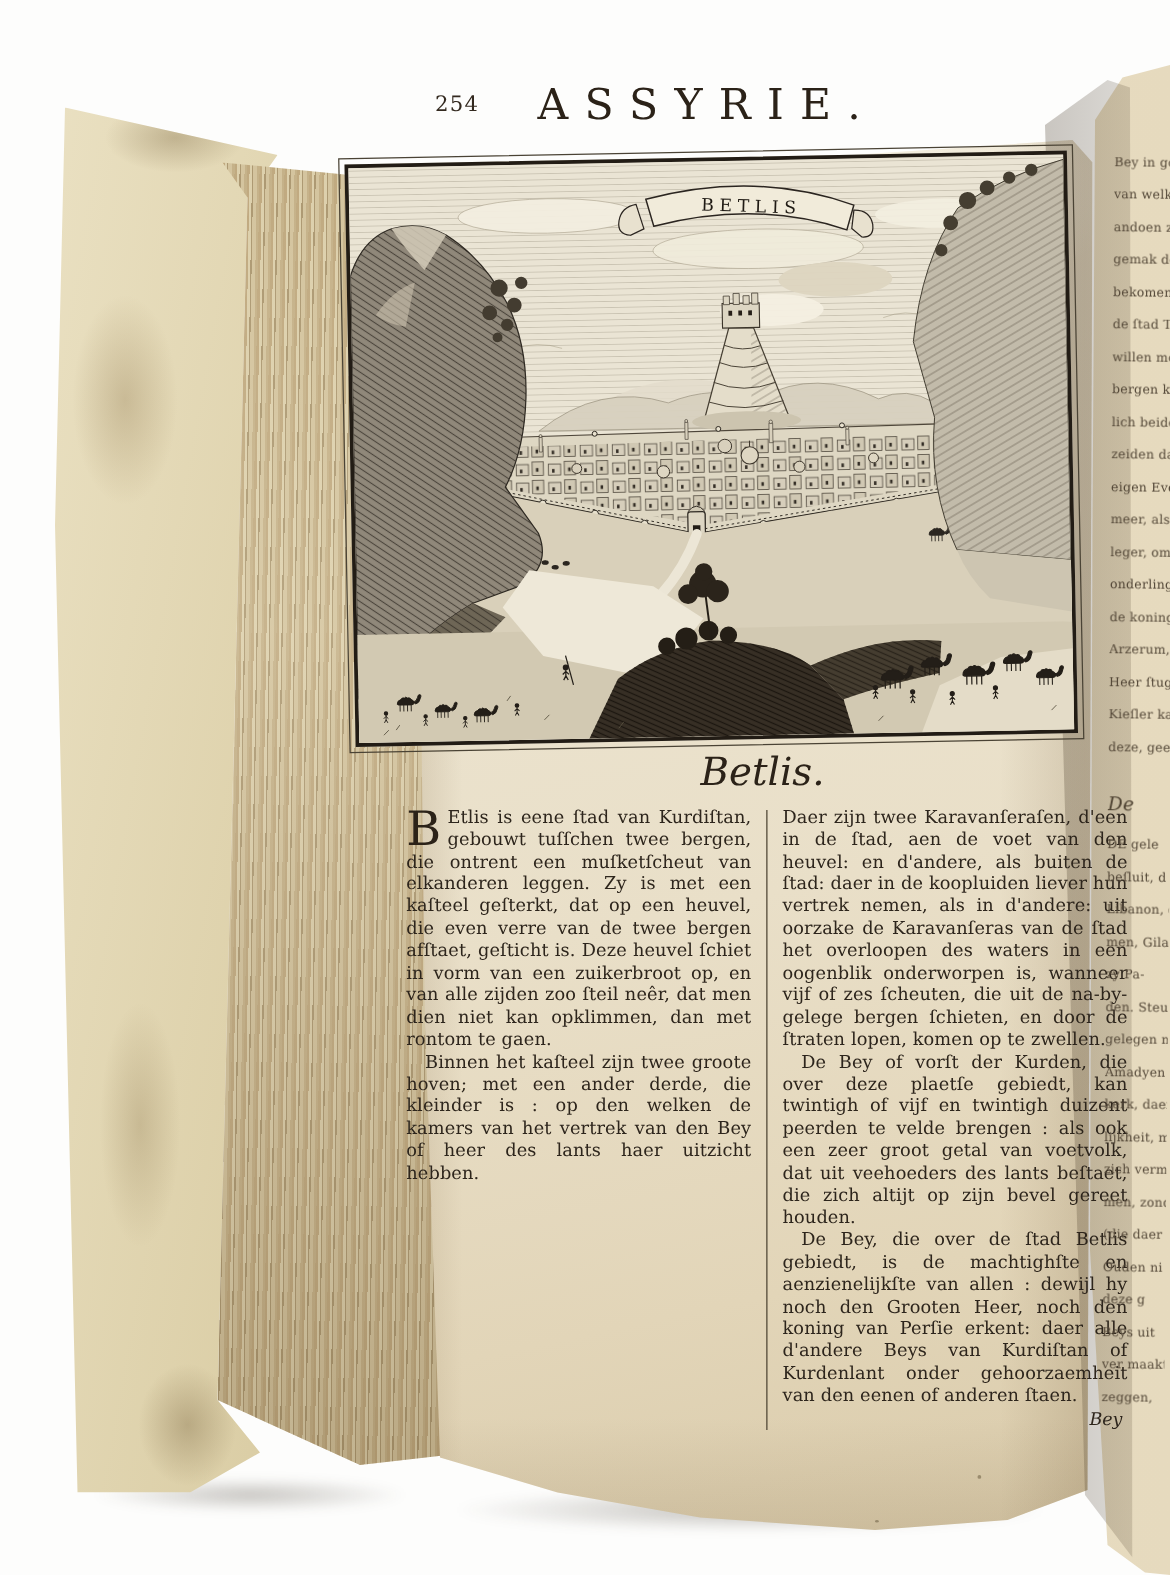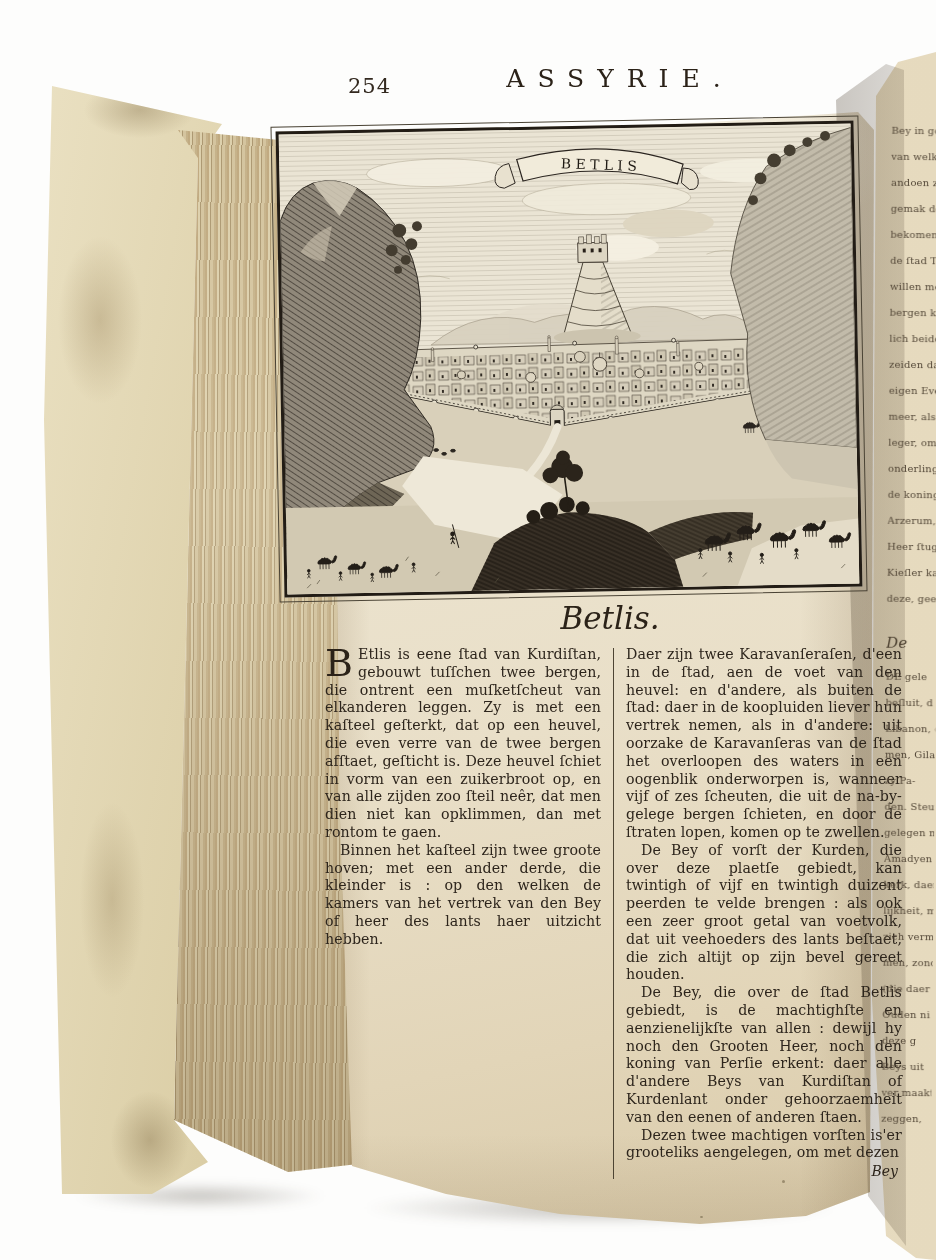--- a/index.html
+++ b/index.html
@@ -27,22 +27,22 @@
       linear-gradient(90deg,rgba(120,95,60,.16) 332px,rgba(120,95,60,0) 370px,rgba(120,95,60,0) 800px,rgba(110,86,52,.18) 868px),
       linear-gradient(0deg,rgba(115,92,58,.20) 0,rgba(115,92,58,0) 10%);
       clip-path:polygon(332px 148px,858px 112px,874px 130px,870px 1192px,806px 1216px,700px 1224px,560px 1214px,446px 1194px,352px 1166px,340px 820px);}
   .gutter-shadow{background:linear-gradient(90deg,rgba(0,0,0,0) 0,rgba(96,72,40,.30) 40%,rgba(52,38,20,.48) 72%,rgba(52,38,20,.12) 100%);
       clip-path:polygon(836px 100px,886px 64px,904px 70px,906px 1246px,868px 1196px);}
   .opposite-page{background:linear-gradient(90deg,#c9b favor,#e4d8b8);
       background:linear-gradient(90deg,#c7b68e 0px,#e0d4b2 14px,#eae1c8 30px,#e6dabe 100%);
       clip-path:polygon(876px 96px,898px 62px,936px 52px,936px 1260px,916px 1258px,886px 1236px,872px 1000px,874px 420px);}
   .speck{position:absolute;border-radius:50%;background:#6b5c42;opacity:.55;}
   
-  .page-number{position:absolute;left:348px;top:74px;font-size:21px;color:#33291f;letter-spacing:1px;}
-  .running-header{position:absolute;left:430px;top:64px;width:380px;text-align:center;font-size:25px;letter-spacing:13px;color:#2b2218;}
+  .page-number{position:absolute;left:348px;top:74px;font-size:17px;color:#33291f;letter-spacing:1px;}
+  .running-header{position:absolute;left:430px;top:64px;width:380px;text-align:left;font-size:34px;letter-spacing:13px;color:#2b2218;}
   .plate{position:absolute;left:280px;top:126px;width:578px;height:466px;transform:rotate(-1.1deg);
          border:3px solid #221c15;background:#eae4d4;box-sizing:border-box;}
   .plate::after{content:'';position:absolute;inset:-8px;border:1px solid #4a4335;pointer-events:none;}
   .plate svg{display:block;width:100%;height:100%;}
   .article-title{position:absolute;left:330px;top:600px;width:560px;text-align:center;font-style:italic;font-size:31px;color:#2b2218;}
   .columns{position:absolute;left:325px;top:646px;width:578px;display:flex;}
   .col{width:276px;}
   .col-rule{width:1px;background:#4d4433;margin:2px 12px 0 12px;}
   .para{margin:0;text-align:justify;font-size:14.2px;line-height:17.8px;color:#2d251c;text-indent:15px;letter-spacing:.1px;}
   .para.first{text-indent:0;}
@@ -303,21 +303,20 @@
 <div class="columns">
   <div class="col">
       <p class="para first"><span class="dropcap">B</span><span class="it">Etlis</span><span> is eene ſtad van </span><span class="it">Kurdiſtan</span><span>, gebouwt tuſſchen twee bergen, die ontrent een muſketſcheut van elkanderen leggen. Zy is met een kaſteel geſterkt, dat op een heuvel, die even verre van de twee bergen afſtaet, geſticht is. Deze heuvel ſchiet in vorm van een zuikerbroot op, en van alle zijden zoo ſteil neêr, dat men dien niet kan opklimmen, dan met rontom te gaen.</span></p>
       <p class="para"><span>Binnen het kaſteel zijn twee groote hoven; met een ander derde, die kleinder is : op den welken de kamers van het vertrek van den </span><span class="it">Bey</span><span> of heer des lants haer uitzicht hebben.</span></p>
     </div>
   <div class="col-rule"></div>
   <div class="col">
   <p class="para first"><span>Daer zijn twee </span><span class="it">Karavanſeraſen</span><span>, d'een in de ſtad, aen de voet van den heuvel: en d'andere, als buiten de ſtad: daer in de koopluiden liever hun vertrek nemen, als in d'andere: uit oorzake de </span><span class="it">Karavanſeras</span><span> van de ſtad het overloopen des waters in een oogenblik onderworpen is, wanneer vijf of zes ſcheuten, die uit de na-by-gelege bergen ſchieten, en door de ſtraten lopen, komen op te zwellen.</span></p>
       <p class="para"><span>De </span><span class="it">Bey</span><span> of vorſt der Kurden, die over deze plaetſe gebiedt, kan twintigh of vijf en twintigh duizent peerden te velde brengen : als ook een zeer groot getal van voetvolk, dat uit veehoeders des lants beſtaet, die zich altijt op zijn bevel gereet houden.</span></p>
       <p class="para"><span>De </span><span class="it">Bey</span><span>, die over de ſtad </span><span class="it">Betlis</span><span> gebiedt, is de machtighſte en aenzienelijkſte van allen : dewijl hy noch den Grooten Heer, noch den koning van </span><span class="it">Perſie</span><span> erkent: daer alle d'andere </span><span class="it">Beys</span><span> van </span><span class="it">Kurdiſtan</span><span> of </span><span class="it">Kurdenlant</span><span> onder gehoorzaemheit van den eenen of anderen ſtaen.</span></p>
-      <p class="para"><span>Dezen twee machtigen vorſten is'er grooteliks aengelegen, om met dezen</span></p>
       <div class="catchword">Bey</div>
     </div>
 </div>
 
 <div class="opposite-text">
     <div class="frag">Bey in goe</div>
     <div class="frag">van welk</div>
     <div class="frag">andoen ze</div>
     <div class="frag">gemak de</div>
     <div class="frag">bekomen, d</div>

